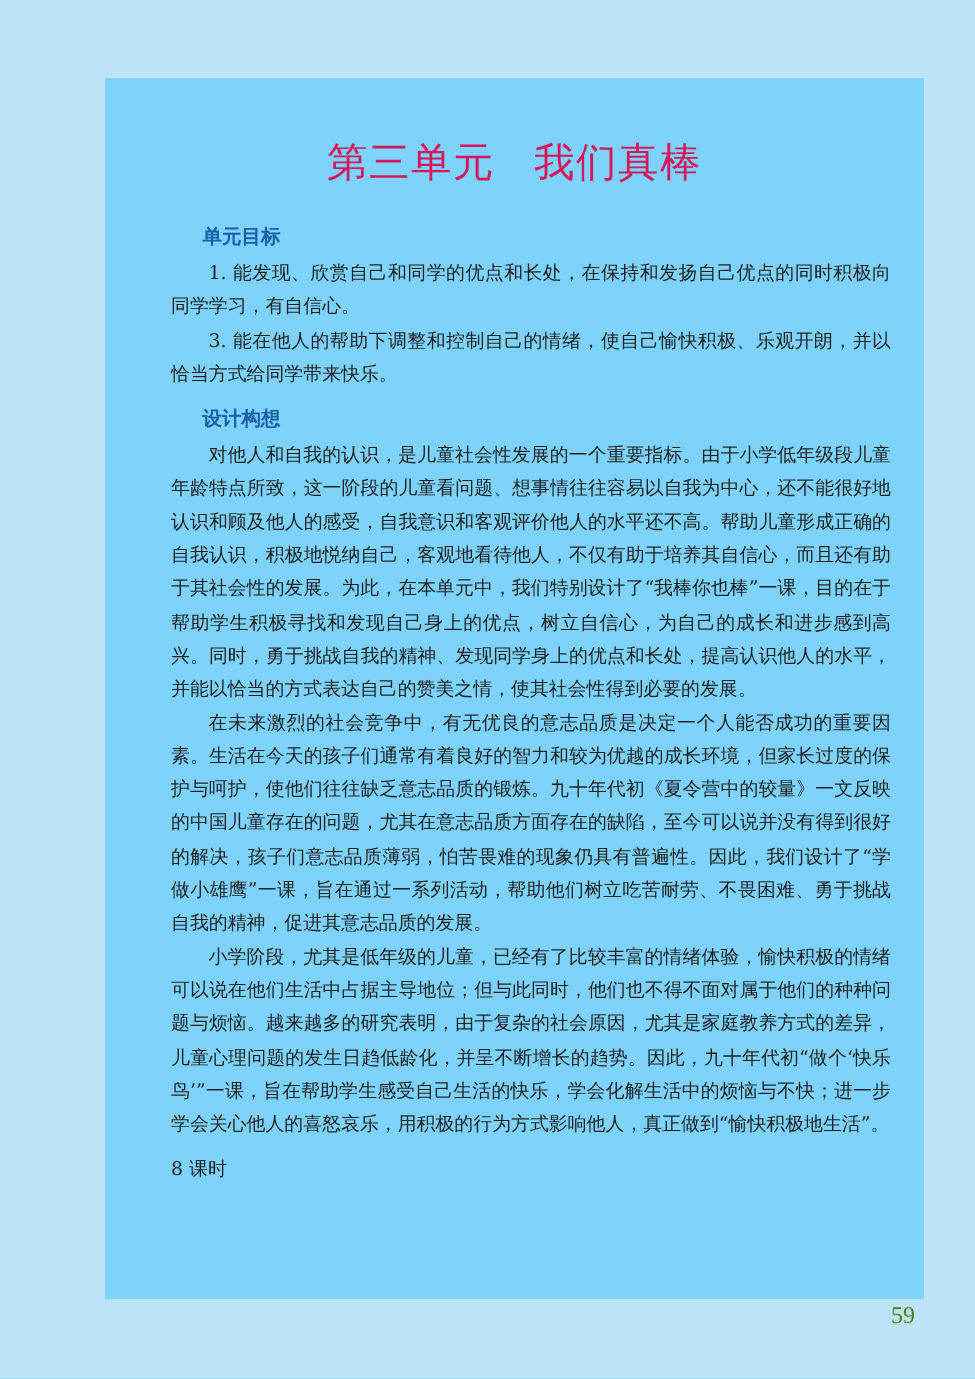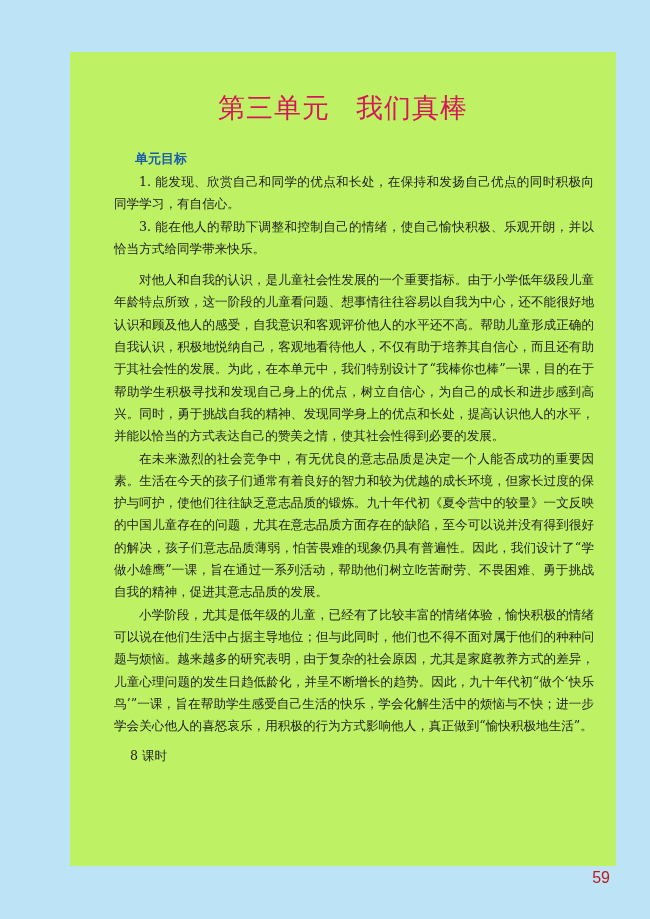--- a/index.html
+++ b/index.html
@@ -7,21 +7,21 @@
     width: 650px; height: 919px;
     background: #bde3f7;
     position: relative;
     overflow: hidden;
     font-family: "DejaVu Serif", "Liberation Serif", serif;
   }
   .panel {
     position: absolute;
     left: 70px; top: 52px;
     width: 546px; height: 814px;
-    background: #bef264;
+    background: #7dd3fc;
   }
   .title {
     position: absolute;
     top: 38px; left: 0; width: 100%;
     text-align: center;
     color: #d6175a;
     font-family: "DejaVu Serif", "Liberation Serif", serif;
     font-size: 27px;
     letter-spacing: 1px;
   }
@@ -46,47 +46,48 @@
     text-indent: 25px;
     text-align: justify;
     margin: 0;
   }
   .para b { font-weight: normal; }
   .section { margin-bottom: 9px; }
   .hours {
     color: #222;
     font-size: 12.6px;
     line-height: 20px;
-    margin-left: 16px;
+    margin-left: 0;
   }
   .page-number {
     position: absolute;
     right: 40px; top: 869px;
-    font-family: Liberation Sans, sans-serif;
+    font-family: Liberation Serif, serif;
     font-size: 16px;
-    color: #b91c1c;
+    color: #4d7c0f;
     text-align: right;
   }
 </style>
 </head>
 <body>
 
 <div class="panel">
   <div class="title">
     <span>第三单元</span><span class="gap"></span><span>我们真棒</span>
   </div>
 
   <div class="content">
     <div class="section">
       <div class="heading">单元目标</div>
       <p class="para">1. 能发现、欣赏自己和同学的优点和长处，在保持和发扬自己优点的同时积极向同学学习，有自信心。</p>
       <p class="para">3. 能在他人的帮助下调整和控制自己的情绪，使自己愉快积极、乐观开朗，并以恰当方式给同学带来快乐。</p>
     </div>
 
     <div class="section">
+      <div class="heading">设计构想</div>
       <p class="para"><span>对他人和自我的认识，是儿童社会性发展的一个重要指标。由于小学低年级段儿童年龄特点所致，这一阶段的儿童看问题、想事情往往容易以自我为中心，还不能很好地认识和顾及他人的感受，自我意识和客观评价他人的水平还不高。帮助儿童形成正确的自我认识，积极地悦纳自己，客观地看待他人，不仅有助于培养其自信心，而且还有助于其社会性的发展。为此，在本单元中，我们特别设计了</span><b>“我棒你也棒”</b><span>一课，目的在于帮助学生积极寻找和发现自己身上的优点，树立自信心，为自己的成长和进步感到高兴。同时，勇于挑战自我的精神、发现同学身上的优点和长处，提高认识他人的水平，并能以恰当的方式表达自己的赞美之情，使其社会性得到必要的发展。</span></p>
       <p class="para"><span>在未来激烈的社会竞争中，有无优良的意志品质是决定一个人能否成功的重要因素。生活在今天的孩子们通常有着良好的智力和较为优越的成长环境，但家长过度的保护与呵护，使他们往往缺乏意志品质的锻炼。九十年代初《夏令营中的较量》一文反映的中国儿童存在的问题，尤其在意志品质方面存在的缺陷，至今可以说并没有得到很好的解决，孩子们意志品质薄弱，怕苦畏难的现象仍具有普遍性。因此，我们设计了</span><b>“学做小雄鹰”</b><span>一课，旨在通过一系列活动，帮助他们树立吃苦耐劳、不畏困难、勇于挑战自我的精神，促进其意志品质的发展。</span></p>
       <p class="para"><span>小学阶段，尤其是低年级的儿童，已经有了比较丰富的情绪体验，愉快积极的情绪可以说在他们生活中占据主导地位；但与此同时，他们也不得不面对属于他们的种种问题与烦恼。越来越多的研究表明，由于复杂的社会原因，尤其是家庭教养方式的差异，儿童心理问题的发生日趋低龄化，并呈不断增长的趋势。因此，九十年代初</span><b>“做个‘快乐鸟’”</b><span>一课，旨在帮助学生感受自己生活的快乐，学会化解生活中的烦恼与不快；进一步学会关心他人的喜怒哀乐，用积极的行为方式影响他人，真正做到“愉快积极地生活”。</span></p>
     </div>
 
     <div class="section">
       <div class="hours">8 课时</div>
     </div>
   </div>
 </div>

